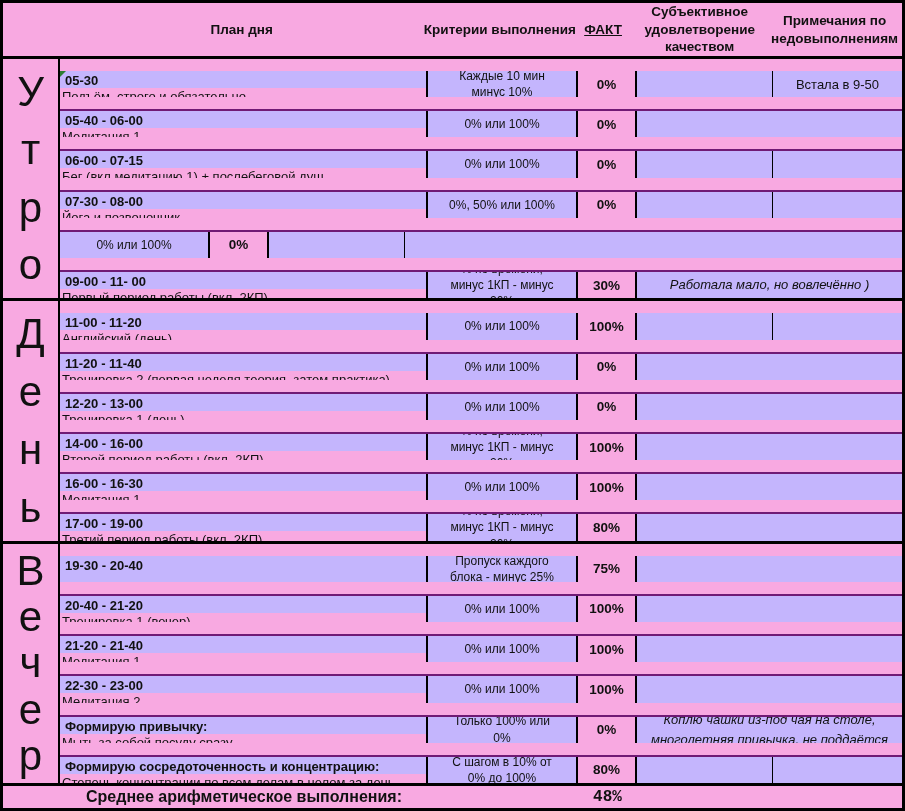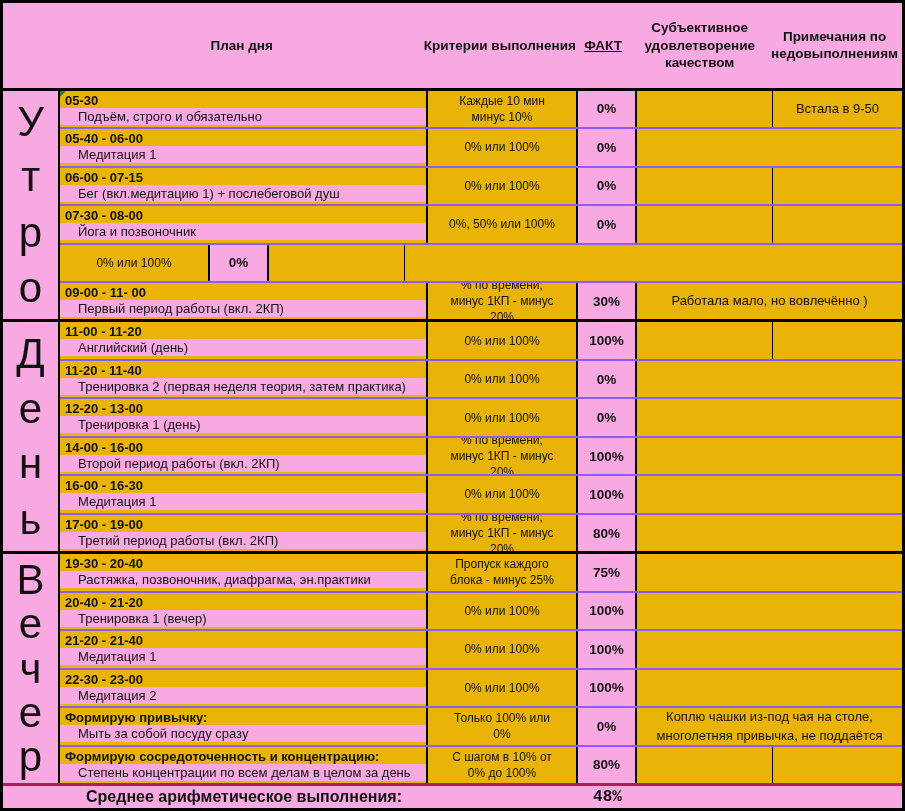--- a/index.html
+++ b/index.html
@@ -17,74 +17,74 @@
   .hdr {
     flex: 0 0 56px;
     display: flex; align-items: center;
     border-bottom: 3px solid #000;
     font-weight: bold; font-size: 13.5px; line-height: 1.3; text-align: center;
   }
   .hdr .h-corner   { width: 57px; }
   .hdr .h-plan     { width: 368px; }
   .hdr .h-criteria { width: 150px; white-space: nowrap; }
   .hdr .h-fact     { width: 59px; text-decoration: underline; }
-  .hdr .h-sat      { width: 136px; padding: 16px 6px; }
+  .hdr .h-sat      { width: 136px; padding: 0 6px; }
   .hdr .h-notes    { flex: 1; padding: 0 4px; }
 
   
   .section { flex: 1 1 0; display: flex; }
   .section + .section { border-top: 3px solid #000; }
 
   .label-col {
     width: 57px; flex: 0 0 57px;
     border-right: 2px solid #000;
     display: flex; flex-direction: column;
     align-items: center; justify-content: space-around;
     font-size: 42px; line-height: 1; padding: 4px 0;
   }
 
   .rows { flex: 1; display: flex; flex-direction: column; min-width: 0; }
-  .row  { flex: 1 1 0; display: flex; background: #eab308; min-height: 0; }
-  .row + .row { border-top: 2px solid #8b5cf6; }
+  .row  { flex: 1 1 0; display: flex; background: #c4b5fd; min-height: 0; margin-top: 12px; }
+  .row + .row { border-top: 2px solid #701a75; }
 
   .cell { overflow: hidden; }
 
   .plan { width: 368px; flex: 0 0 368px; border-right: 2px solid #000;
           display: flex; flex-direction: column; }
   .time { flex: 1; font-weight: bold; font-size: 13px; padding: 2px 0 0 5px; position: relative; }
   .activity { height: 32px; background: var(--pink, #f8a9e1);
-              font-size: 13px; line-height: 17px; padding-left: 18px;
+              font-size: 13px; line-height: 17px; padding-left: 2px;
               margin-bottom: 3px; white-space: nowrap; }
 
   .criteria { width: 150px; flex: 0 0 150px; border-right: 2px solid #000;
               display: flex; align-items: center; justify-content: center;
               text-align: center; font-size: 12px; line-height: 1.35; padding: 0 17px; }
 
   .fact { width: 59px; flex: 0 0 59px; border-right: 2px solid #000;
           background: var(--pink, #f8a9e1);
           display: flex; align-items: center; justify-content: center;
           font-weight: bold; font-size: 13.5px; }
 
   .sat { width: 136px; flex: 0 0 136px; border-right: 1.5px solid #000;
          display: flex; align-items: center; justify-content: center;
          text-align: center; font-size: 13px; padding: 0 3px; }
 
   .note { flex: 1; display: flex; align-items: center; justify-content: center;
           text-align: center; font-size: 13px; padding: 7px 3px; }
 
   .satnote { flex: 1; display: flex; align-items: center; justify-content: center;
-             text-align: center; font-size: 13px; line-height: 1.5; padding: 4px 10px; }
+             text-align: center; font-size: 13px; line-height: 1.5; padding: 4px 10px; font-style: italic; }
 
   
   .flag { position: absolute; top: 0; left: 0; width: 0; height: 0;
           border-top: 6px solid var(--flag_green, #2e7d32);
           border-right: 6px solid transparent; }
 
   
-  .footer { flex: 0 0 25px; border-top: 3px solid #be185d;
+  .footer { flex: 0 0 25px; border-top: 3px solid #000000;
             display: flex; align-items: center;
             font-weight: bold; font-size: 16px; }
   .footer .f-label { margin-left: 57px; width: 368px; text-align: center; }
   .footer .f-value { margin-left: 150px; width: 59px; text-align: center; font-family: Liberation Mono, monospace; }
 </style>
 </head>
 <body>
 
 <div class="sheet">
 
@@ -233,21 +233,20 @@
       <span>В</span>
       <span>е</span>
       <span>ч</span>
       <span>е</span>
       <span>р</span>
     </div>
     <div class="rows">
       <div class="row">
         <div class="cell plan">
           <div class="time">19-30 - 20-40</div>
-          <div class="activity">Растяжка, позвоночник, диафрагма, эн.практики</div>
         </div>
         <div class="cell criteria">Пропуск каждого блока - минус 25%</div>
         <div class="cell fact">75%</div>
         <div class="cell satnote"></div>
       </div>
       <div class="row">
         <div class="cell plan">
           <div class="time">20-40 - 21-20</div>
           <div class="activity">Тренировка 1 (вечер)</div>
         </div>

